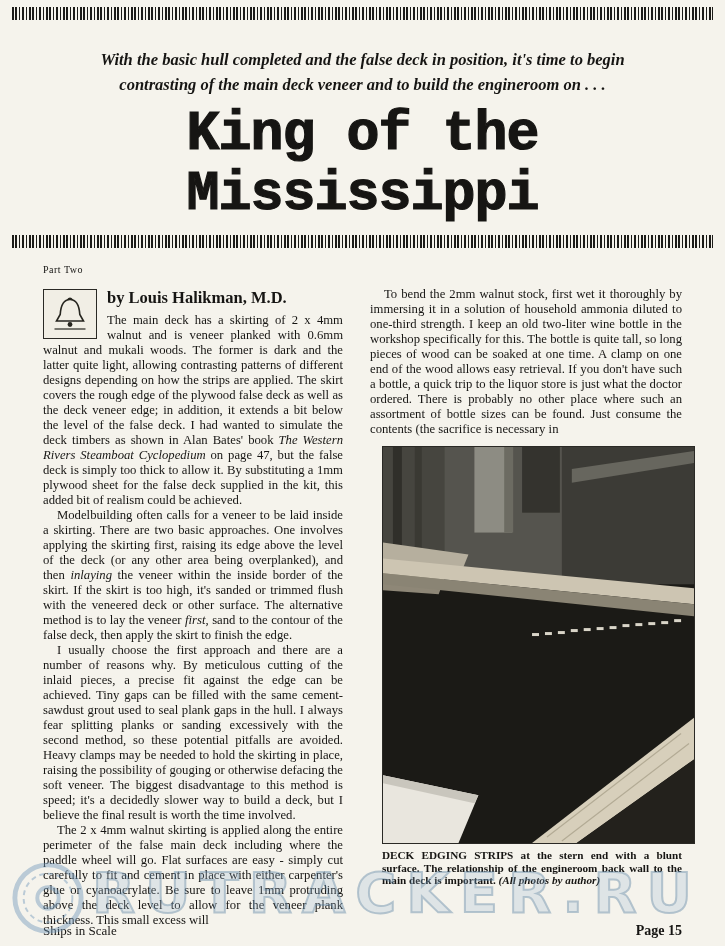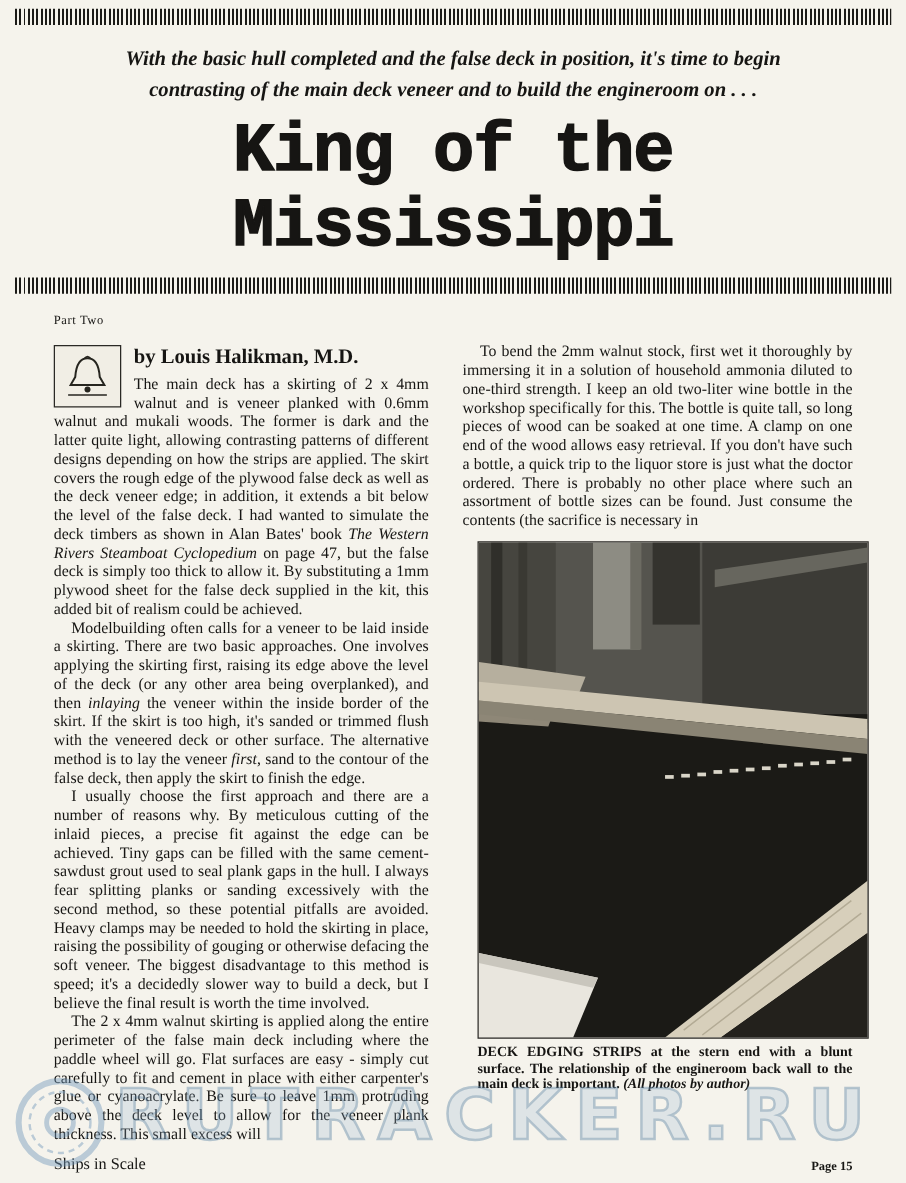--- a/index.html
+++ b/index.html
@@ -13,21 +13,21 @@
   }
   .band{
     height:13px;margin:0 12px;
     background:repeating-linear-gradient(90deg,#1c1b18 0 1.6px, rgba(0,0,0,0) 1.6px 3.4px);
   }
   .band-top{margin-top:7px;}
   .intro{
     text-align:center;
     font-style:italic;font-weight:bold;
     font-size:16.5px;line-height:25px;
-    margin-top:14px;
+    margin-top:27px;
   }
   .title{
     font-family:Liberation Mono, monospace;
     font-weight:bold;font-size:55px;line-height:60px;
     letter-spacing:-1px;
     -webkit-text-stroke:1.2px #161513;
     text-align:center;
     margin:8px 0 10px 0;
   }
   .band-mid{margin-bottom:0;}
@@ -45,21 +45,21 @@
   }
   .byline{font-size:16.5px;font-weight:bold;line-height:21px;margin:0 0 5px 0;}
   .photo-figure{margin:9px 0 0 0;}
   .photo{width:313px;height:398px;display:block;border:1px solid #2a2925;box-sizing:border-box;}
   .caption{
     font-size:11.2px;font-weight:bold;line-height:12.6px;
     text-align:justify;margin-top:5px;
   }
   .caption .credit{font-style:italic;}
   .footer-left{position:absolute;left:43px;bottom:7px;font-weight:normal;font-size:13px;}
-  .footer-right{position:absolute;right:43px;bottom:7px;font-weight:bold;font-size:10px;}
+  .footer-right{position:absolute;right:43px;bottom:7px;font-weight:bold;font-size:14px;}
   .watermark{
     position:absolute;left:10px;bottom:10px;width:715px;
     display:flex;align-items:flex-start;gap:6px;
     opacity:0.55;pointer-events:none;z-index:5;
   }
   .watermark-text{
     font-family:"DejaVu Sans", sans-serif;
     font-weight:bold;font-size:56px;letter-spacing:10px;
     color:rgba(150,182,210,0.45);
     -webkit-text-stroke:2px rgba(88,128,162,0.75);

